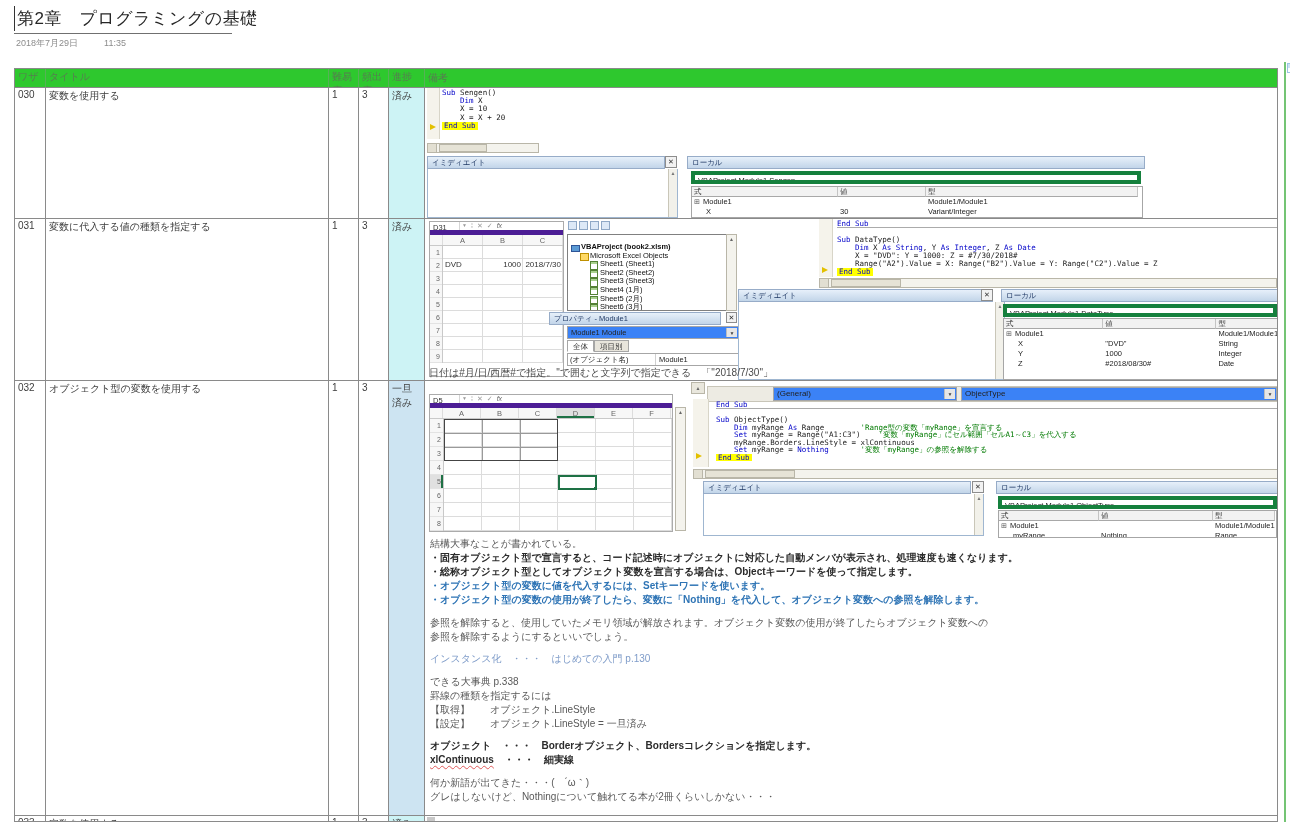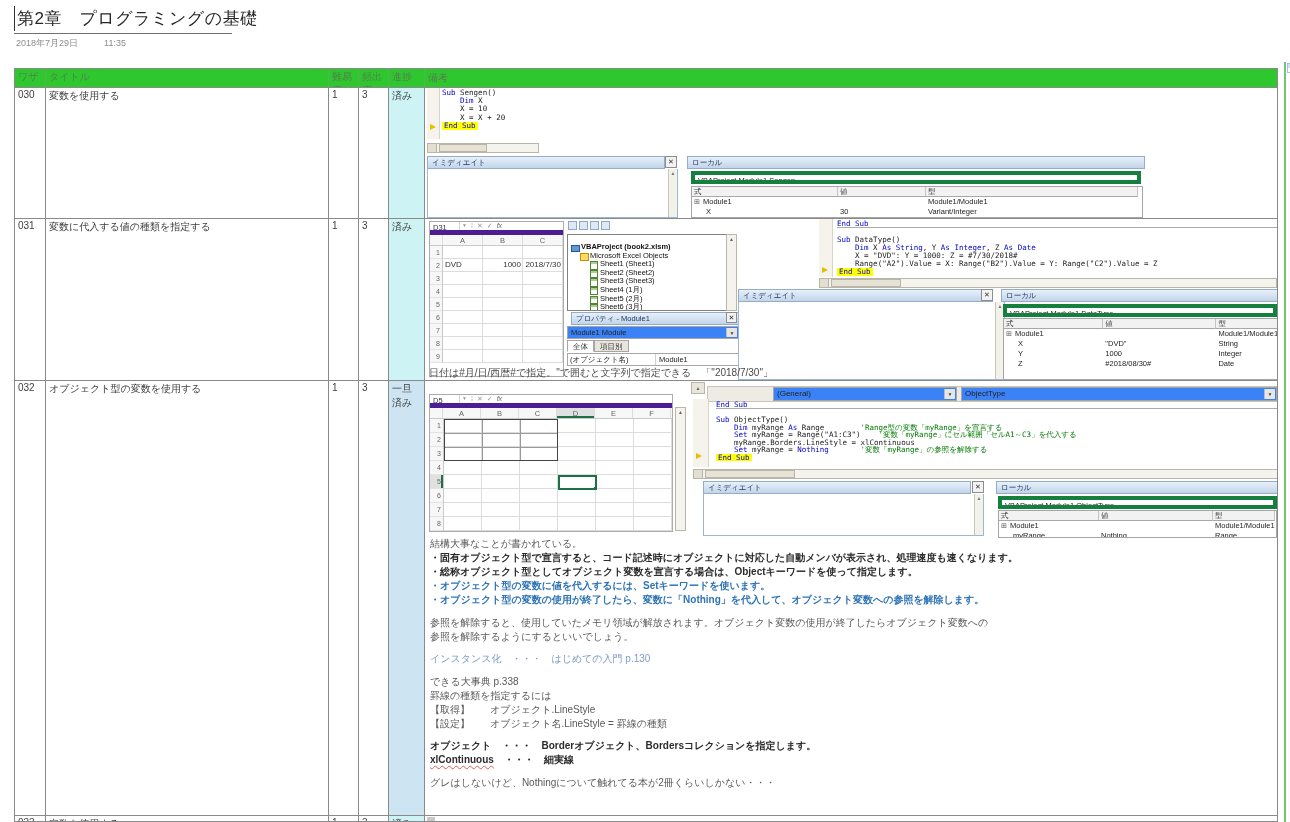--- a/index.html
+++ b/index.html
@@ -230,21 +230,21 @@
             <div class="ti t-folder">Microsoft Excel Objects</div>
             <div class="ti t-sheet">Sheet1 (Sheet1)</div>
             <div class="ti t-sheet">Sheet2 (Sheet2)</div>
             <div class="ti t-sheet">Sheet3 (Sheet3)</div>
             <div class="ti t-sheet">Sheet4 (1月)</div>
             <div class="ti t-sheet">Sheet5 (2月)</div>
             <div class="ti t-sheet">Sheet6 (3月)</div>
             <div class="ti t-sheet">Sheet7 (4月)</div>
           </div>
         <div class="vs" style="left:301px;top:15px;height:77px"><span>▲</span></div>
-        <div class="wbar" style="left:146px;top:93px;width:172px"><span>プロパティ - Module1</span></div>
+        <div class="wbar" style="left:124px;top:93px;width:172px"><span>プロパティ - Module1</span></div>
         <div class="xbtn" style="left:301px;top:93px;width:11px;height:11px">✕</div>
         <div class="combo" style="left:142px;top:107px;width:172px">
           <span>Module1  Module</span>
           <span class="dd">▼</span>
         </div>
         <div class="tabs" style="left:142px;top:121px">
           <span class="tab on">全体</span>
           <span class="tab">項目別</span>
         </div>
         <div class="proprow" style="left:142px;top:134px;width:172px">
@@ -396,29 +396,30 @@
               <div class="nl bb">・オブジェクト型の変数の使用が終了したら、変数に「Nothing」を代入して、オブジェクト変数への参照を解除します。</div>
               <div class="nl g blank"></div>
               <div class="nl g">参照を解除すると、使用していたメモリ領域が解放されます。オブジェクト変数の使用が終了したらオブジェクト変数への</div>
               <div class="nl g">参照を解除するようにするといいでしょう。</div>
               <div class="nl g blank"></div>
               <div class="nl lb">インスタンス化　・・・　はじめての入門 p.130</div>
               <div class="nl g blank"></div>
               <div class="nl g">できる大事典 p.338</div>
               <div class="nl g">罫線の種類を指定するには</div>
               <div class="nl g">【取得】　　オブジェクト.LineStyle</div>
-              <div class="nl g">【設定】　　オブジェクト名.LineStyle = 罫線の種類</div>
+              <div class="nl g">【設定】　　オブジェクト.LineStyle = 一旦済み</div>
               <div class="nl g blank"></div>
               <div class="nl bk">オブジェクト　・・・　Borderオブジェクト、Bordersコレクションを指定します。</div>
             </div>
           <div class="nl">
             <span class="term">xlContinuous</span><span class="term-rest">　・・・　細実線</span>
           </div>
           <div>
               <div class="nl g blank"></div>
+              <div class="nl g">何か新語が出てきた・・・(　´ω｀)</div>
               <div class="nl g">グレはしないけど、Nothingについて触れてる本が2冊くらいしかない・・・</div>
             </div>
         </div>
       </div>
     </div>
 
     <div class="trow r033">
       <div class="cell c-waza">033</div>
       <div class="cell c-title">定数を使用する</div>
       <div class="cell c-diff">1</div>

